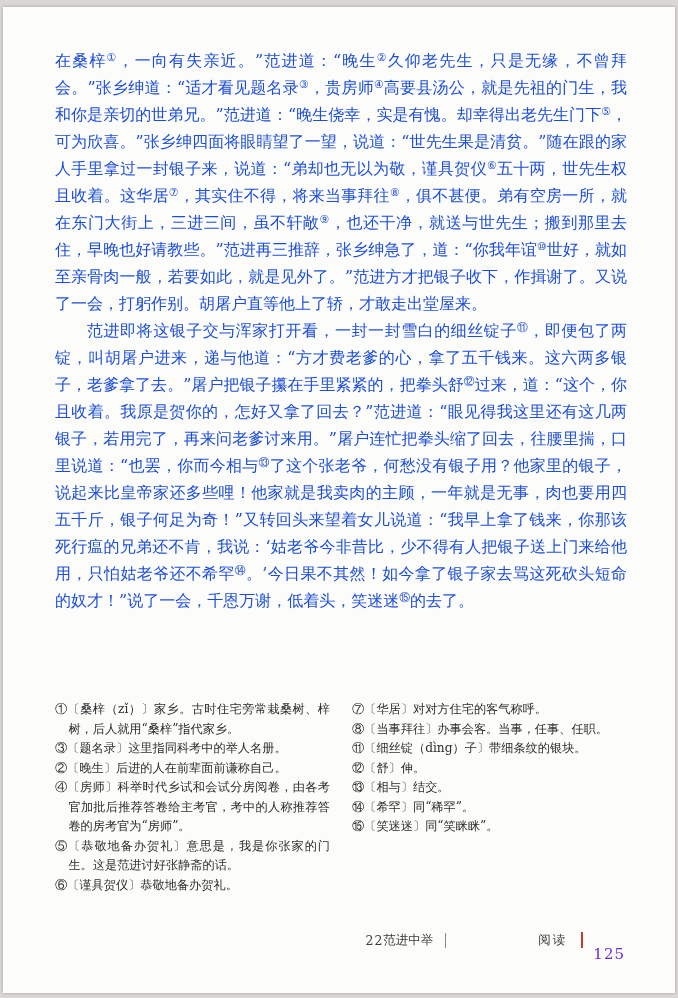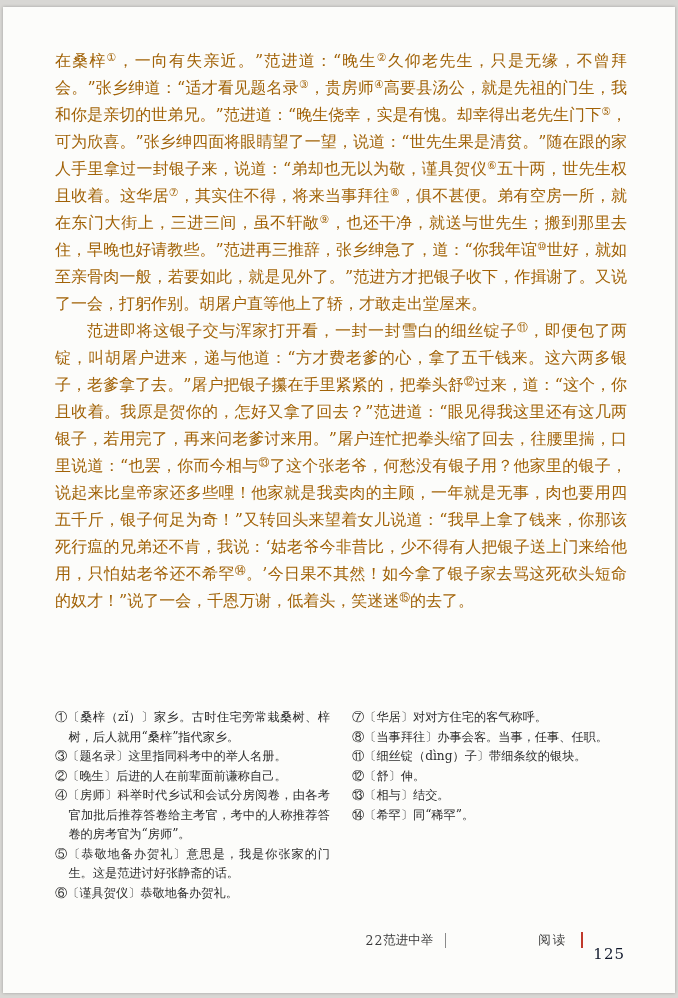--- a/index.html
+++ b/index.html
@@ -11,37 +11,36 @@
     overflow:hidden;
   }
   .page {
     position:absolute; left:3px; right:3px; top:7px; bottom:5px;
     background:#fcfcfa;
     box-shadow:0 0 3px rgba(0,0,0,.25);
   }
   .main-text {
     position:absolute; left:52px; top:40px; width:572px;
     font-size:16px; line-height:27px;
-    color:#a16207;
+    color:#1d4ed8;
     text-align:justify;
   }
   .main-text p { margin:0; }
   .para-indent { text-indent:2em; }
   .main-text sup {
     font-size:0.68em;
     vertical-align:0.5em;
     line-height:0;
   }
   .footnotes {
     position:absolute; left:52px; top:693px; width:572px;
     display:flex; gap:22px;
     font-size:12.2px; line-height:19.5px;
     color:#2c2c2c;
     text-align:justify;
-    margin-top:8px;
   }
   .fn-col { flex:1; min-width:0; }
   .fn {
     margin:0;
     padding-left:1.1em;
     text-indent:-1.1em;
   }
   .footer {
     position:absolute; right:50px; bottom:30px;
     display:flex; align-items:center;
@@ -54,21 +53,21 @@
     display:inline-block; width:1px; height:15px;
     background:#8a8a8a; margin:0 0 0 12px;
   }
   .vbar-red {
     display:inline-block; width:2px; height:16px;
     background:#c0392b; margin:0 10px 0 14px;
   }
   .footer .spacer { display:inline-block; width:92px; }
   .footer .section-label { letter-spacing:2px; }
   .footer .page-num {
-    font-size:15px; color:#0f172a; letter-spacing:1px;margin-top:28px;
+    font-size:15px; color:#6d28d9; letter-spacing:1px;margin-top:28px;
   }
 </style>
 </head>
 <body>
 
 <div class="page">
 
   <div class="main-text">
     <p>在桑梓<sup>①</sup>，一向有失亲近。”范进道：“晚生<sup>②</sup>久仰老先生，只是无缘，不曾拜会。”张乡绅道：“适才看见题名录<sup>③</sup>，贵房师<sup>④</sup>高要县汤公，就是先祖的门生，我和你是亲切的世弟兄。”范进道：“晚生侥幸，实是有愧。却幸得出老先生门下<sup>⑤</sup>，可为欣喜。”张乡绅四面将眼睛望了一望，说道：“世先生果是清贫。”随在跟的家人手里拿过一封银子来，说道：“弟却也无以为敬，谨具贺仪<sup>⑥</sup>五十两，世先生权且收着。这华居<sup>⑦</sup>，其实住不得，将来当事拜往<sup>⑧</sup>，俱不甚便。弟有空房一所，就在东门大街上，三进三间，虽不轩敞<sup>⑨</sup>，也还干净，就送与世先生；搬到那里去住，早晚也好请教些。”范进再三推辞，张乡绅急了，道：“你我年谊<sup>⑩</sup>世好，就如至亲骨肉一般，若要如此，就是见外了。”范进方才把银子收下，作揖谢了。又说了一会，打躬作别。胡屠户直等他上了轿，才敢走出堂屋来。</p>
     <p class="para-indent">范进即将这银子交与浑家打开看，一封一封雪白的细丝锭子<sup>⑪</sup>，即便包了两锭，叫胡屠户进来，递与他道：“方才费老爹的心，拿了五千钱来。这六两多银子，老爹拿了去。”屠户把银子攥在手里紧紧的，把拳头舒<sup>⑫</sup>过来，道：“这个，你且收着。我原是贺你的，怎好又拿了回去？”范进道：“眼见得我这里还有这几两银子，若用完了，再来问老爹讨来用。”屠户连忙把拳头缩了回去，往腰里揣，口里说道：“也罢，你而今相与<sup>⑬</sup>了这个张老爷，何愁没有银子用？他家里的银子，说起来比皇帝家还多些哩！他家就是我卖肉的主顾，一年就是无事，肉也要用四五千斤，银子何足为奇！”又转回头来望着女儿说道：“我早上拿了钱来，你那该死行瘟的兄弟还不肯，我说：‘姑老爷今非昔比，少不得有人把银子送上门来给他用，只怕姑老爷还不希罕<sup>⑭</sup>。’今日果不其然！如今拿了银子家去骂这死砍头短命的奴才！”说了一会，千恩万谢，低着头，笑迷迷<sup>⑮</sup>的去了。</p>
@@ -83,20 +82,21 @@
       <p class="fn">⑤〔恭敬地备办贺礼〕意思是，我是你张家的门生。这是范进讨好张静斋的话。</p>
       <p class="fn">⑥〔谨具贺仪〕恭敬地备办贺礼。</p>
     </div>
     <div class="fn-col">
       <p class="fn">⑦〔华居〕对对方住宅的客气称呼。</p>
       <p class="fn">⑧〔当事拜往〕办事会客。当事，任事、任职。</p>
       <p class="fn">⑪〔细丝锭（dìng）子〕带细条纹的银块。</p>
       <p class="fn">⑫〔舒〕伸。</p>
       <p class="fn">⑬〔相与〕结交。</p>
       <p class="fn">⑭〔希罕〕同“稀罕”。</p>
+      <p class="fn">⑮〔笑迷迷〕同“笑眯眯”。</p>
     </div>
   </div>
 
   <div class="footer">
     <span class="lesson-num">22</span>
     <span class="lesson-title">范进中举</span>
     <span class="vbar"></span>
     <span class="spacer"></span>
     <span class="section-label">阅读</span>
     <span class="vbar-red"></span>

